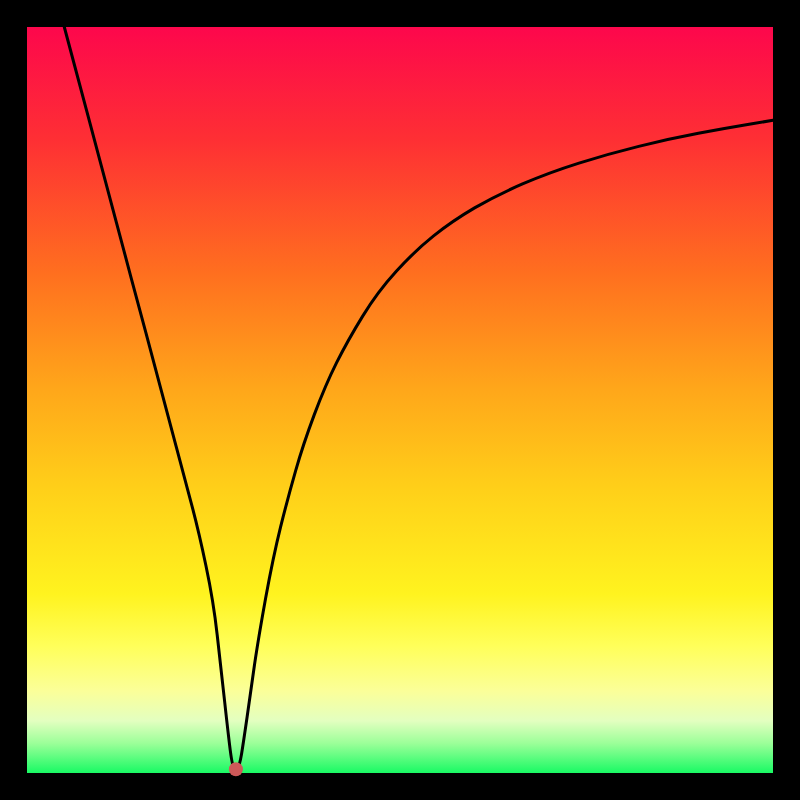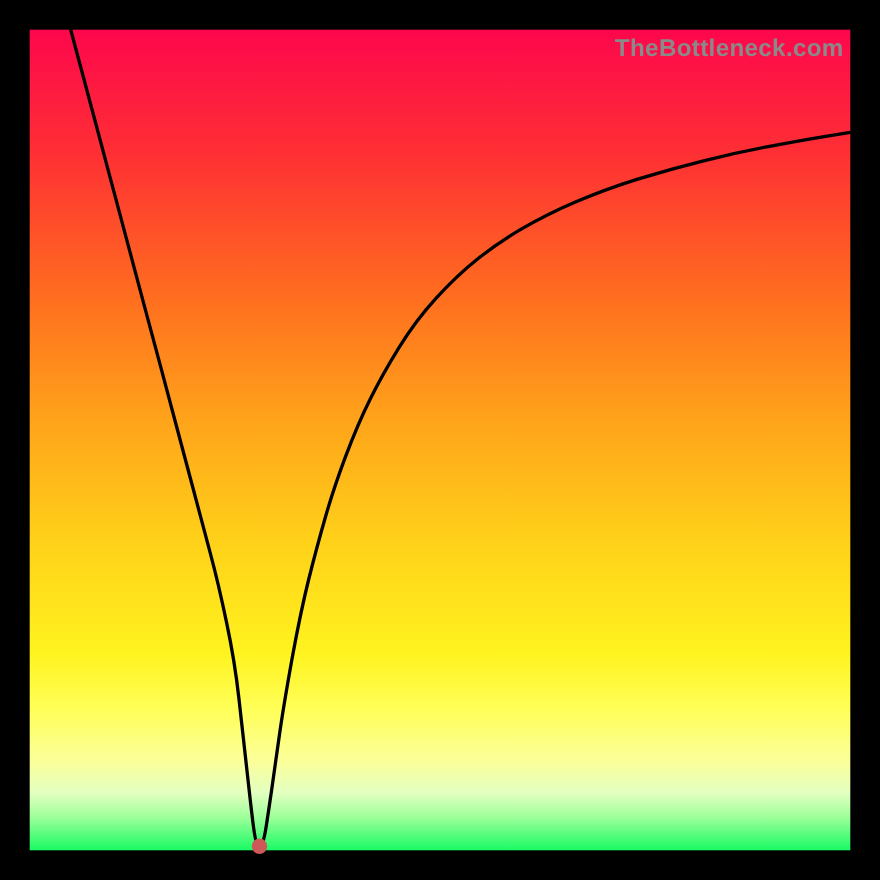--- a/index.html
+++ b/index.html
@@ -55,19 +55,18 @@
     width: 746px;
     height: 746px;
     overflow: visible;
   }
 </style>
 </head>
 <body>
 
 <div class="frame">
   <div class="plot">
-    <span class="watermark">TheBottleneck.com</span>
     <svg class="curve" viewBox="0 0 746 746" preserveAspectRatio="none">
       <path fill="none" stroke="#000" stroke-width="3" stroke-linecap="round" d="M 37.3 0.0 Q 52.2 55.9 59.7 83.9 Q 67.1 111.9 74.6 139.9 Q 82.1 167.9 89.5 195.8 Q 97.0 223.8 104.4 251.8 Q 111.9 279.8 119.4 307.7 Q 126.8 335.7 134.3 363.7 Q 141.7 391.7 149.2 419.6 Q 156.7 447.6 164.1 475.6 Q 171.6 503.5 179.0 539.0 Q 186.5 574.4 190.2 608.0 Q 194.0 641.6 197.7 675.1 Q 201.4 708.7 203.3 723.6 Q 205.2 738.5 207.0 740.4 Q 208.9 742.3 210.7 740.4 Q 212.6 738.5 214.5 727.3 Q 216.3 716.2 220.1 690.0 Q 223.8 663.9 227.5 637.8 Q 231.3 611.7 238.7 570.7 Q 246.2 529.7 253.6 499.8 Q 261.1 470.0 268.6 443.9 Q 276.0 417.8 287.2 387.9 Q 298.4 358.1 309.6 335.7 Q 320.8 313.3 335.7 289.1 Q 350.6 264.8 369.3 244.3 Q 387.9 223.8 406.6 208.9 Q 425.2 194.0 447.6 180.9 Q 470.0 167.9 496.1 156.7 Q 522.2 145.5 552.0 136.1 Q 581.9 126.8 611.7 119.4 Q 641.6 111.9 671.4 106.3 Q 701.2 100.7 723.6 97.0 T 746.0 93.3"></path>
       <circle cx="208.9" cy="742.3" r="7" fill="#cd5959"></circle>
     </svg>
   </div>
 </div>
 
 </body></html>

